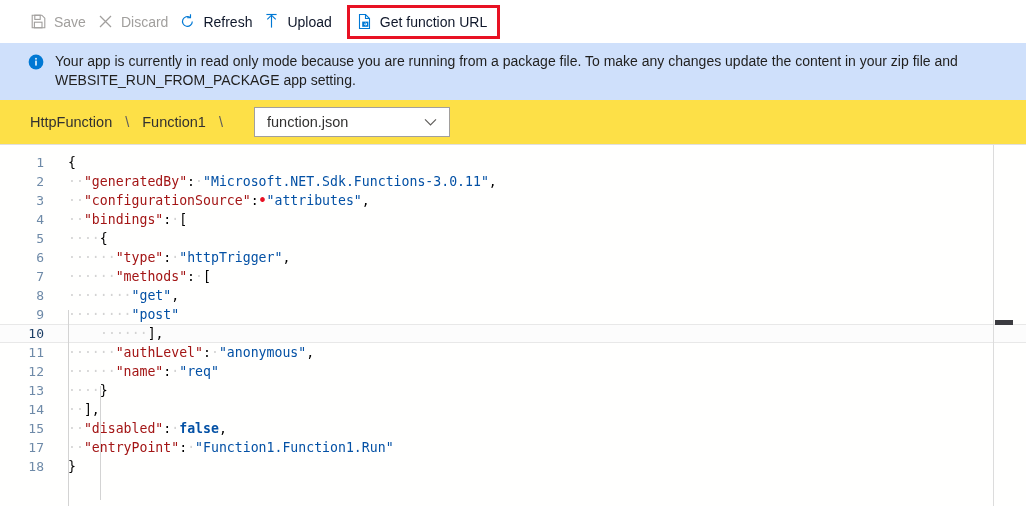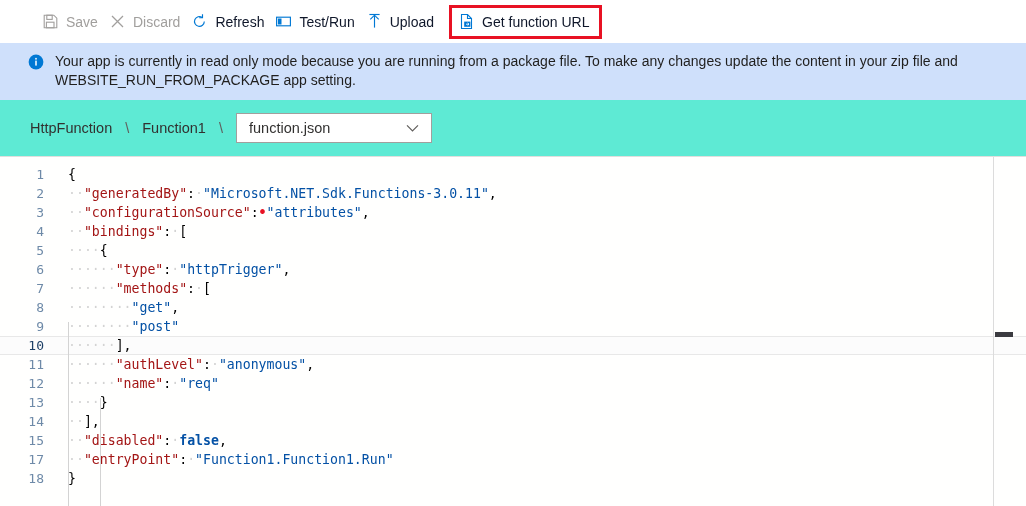--- a/index.html
+++ b/index.html
@@ -10,21 +10,21 @@
     font-family: "Liberation Sans", sans-serif;
     overflow: hidden;
   }
 
   
   #toolbar {
     position: relative;
     height: 43px;
     display: flex;
     align-items: center;
-    padding-left: 40px;
+    padding-left: 28px;
     background: #ffffff;
     gap: 0px;
   }
   .tb-item {
     display: flex;
     align-items: center;
     height: 30px;
     padding: 0 9px 0 2px;
     gap: 7px;
     font-size: 14px;
@@ -72,43 +72,43 @@
   }
   #banner-text {
     font-size: 14px;
     line-height: 19px;
     color: #201f1e;
     max-width: 975px;
   }
 
   
   #crumbbar {
-    height: 57px;
+    height: 45px;
     display: flex;
     align-items: center;
     padding-left: 28px;
     border-bottom: 1px solid #e1dfdd;
-    background: #5eead4;
+    background: #fde047;
     gap: 0;
   }
   .crumb {
     font-size: 14.5px;
     color: #323130;
     padding: 0 2px;
     white-space: nowrap;
   }
   .crumb.link { cursor: pointer; }
   .crumb-sep {
     font-size: 14.5px;
     color: #605e5c;
     padding: 0 11px;
     user-select: none;
   }
   #file-select {
-    margin-left: 2px;
+    margin-left: 20px;
     width: 196px;
     height: 30px;
     border: 1px solid #a19f9d;
     background: #fff;
     display: flex;
     align-items: center;
     justify-content: space-between;
     padding: 0 10px 0 12px;
     font-size: 14.5px;
     color: #323130;
@@ -134,20 +134,21 @@
     line-height: 19px;
     display: flex;
     white-space: pre;
   }
   .crow.active {
     border-top: 1px solid #e8e8e8;
     border-bottom: 1px solid #e8e8e8;
     height: 19px;
     line-height: 17px;
     background: #fcfcfc;
+    gap: 32px;
   }
   .lnum {
     flex: 0 0 57px;
     text-align: right;
     padding-right: 13px;
     font-size: 13px;
     color: #6e8aa8;
     user-select: none;
   }
   .crow.active .lnum { color: #1d3f66; }
@@ -222,29 +223,20 @@
         <span class="tb-label">Discard</span>
       </div>
       <div class="tb-item">
         <span class="tb-ico">
           <svg width="17" height="17" viewBox="0 0 17 17">
       <path d="M13.3 8.5a4.9 4.9 0 1 1-2.1-4.05" fill="none" stroke="#0078d4" stroke-width="1.15"></path>
       <path d="M11.5 1.3 L11.5 4.7 L8.2 4.7" fill="none" stroke="#0078d4" stroke-width="1.15"></path>
     </svg>
         </span>
         <span class="tb-label">Refresh</span>
-      </div>
-      <div class="tb-item">
-        <span class="tb-ico">
-          <svg width="17" height="17" viewBox="0 0 17 17">
-      <rect x="1.6" y="4.2" width="13.8" height="8.6" fill="none" stroke="#0078d4" stroke-width="1.15"></rect>
-      <rect x="2.9" y="5.5" width="3.6" height="6" fill="#0078d4"></rect>
-    </svg>
-        </span>
-        <span class="tb-label">Test/Run</span>
       </div>
       <div class="tb-item">
         <span class="tb-ico">
           <svg width="17" height="17" viewBox="0 0 17 17">
       <path d="M8.5 14.6 L8.5 2.6" fill="none" stroke="#0078d4" stroke-width="1.15"></path>
       <path d="M4.3 6.4 L8.5 2.2 L12.7 6.4" fill="none" stroke="#0078d4" stroke-width="1.15"></path>
       <path d="M3.4 1.5 L13.6 1.5" fill="none" stroke="#0078d4" stroke-width="1.15"></path>
     </svg>
         </span>
         <span class="tb-label">Upload</span>

